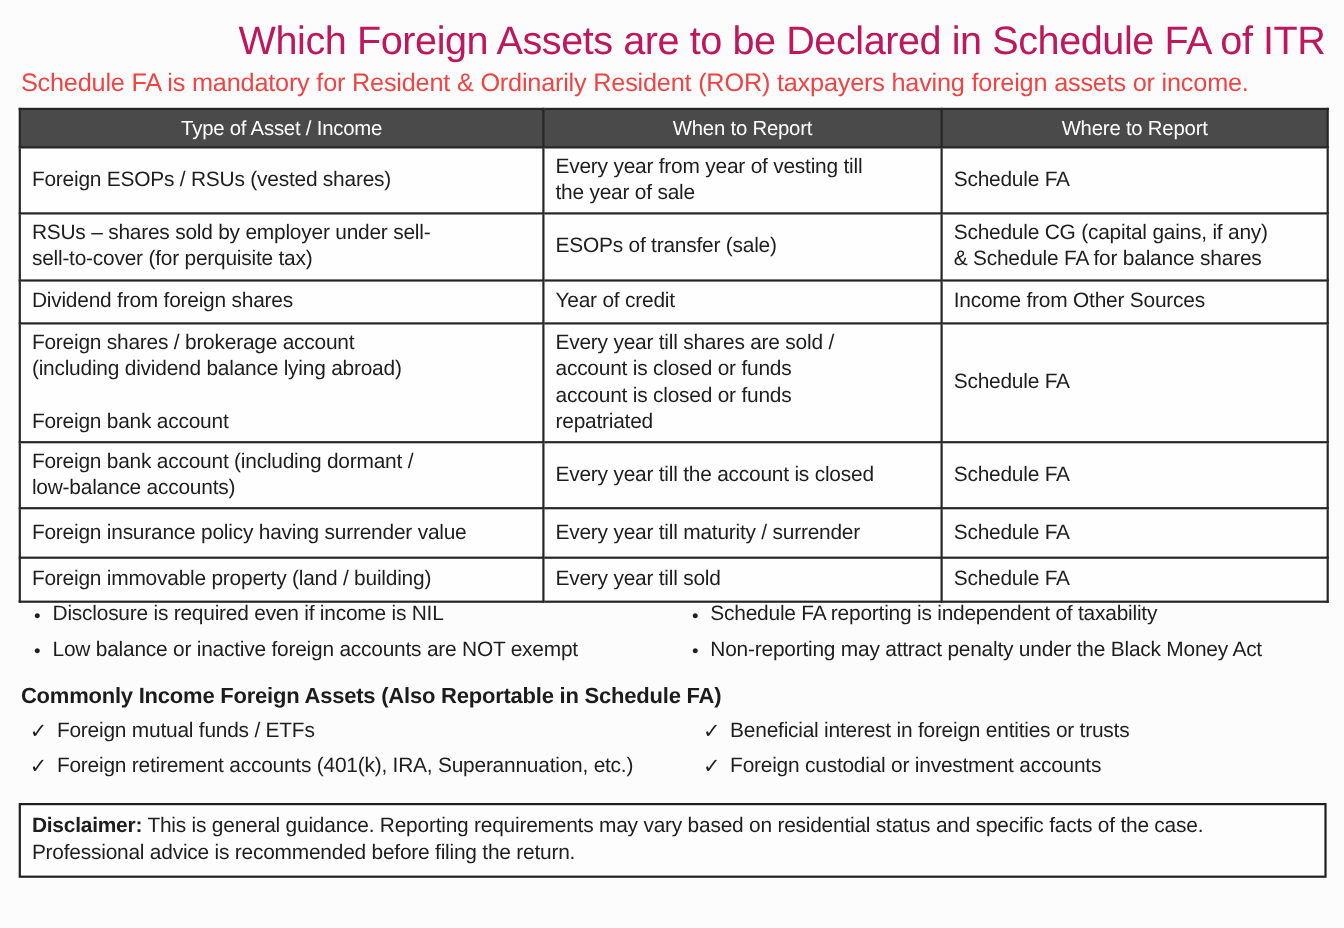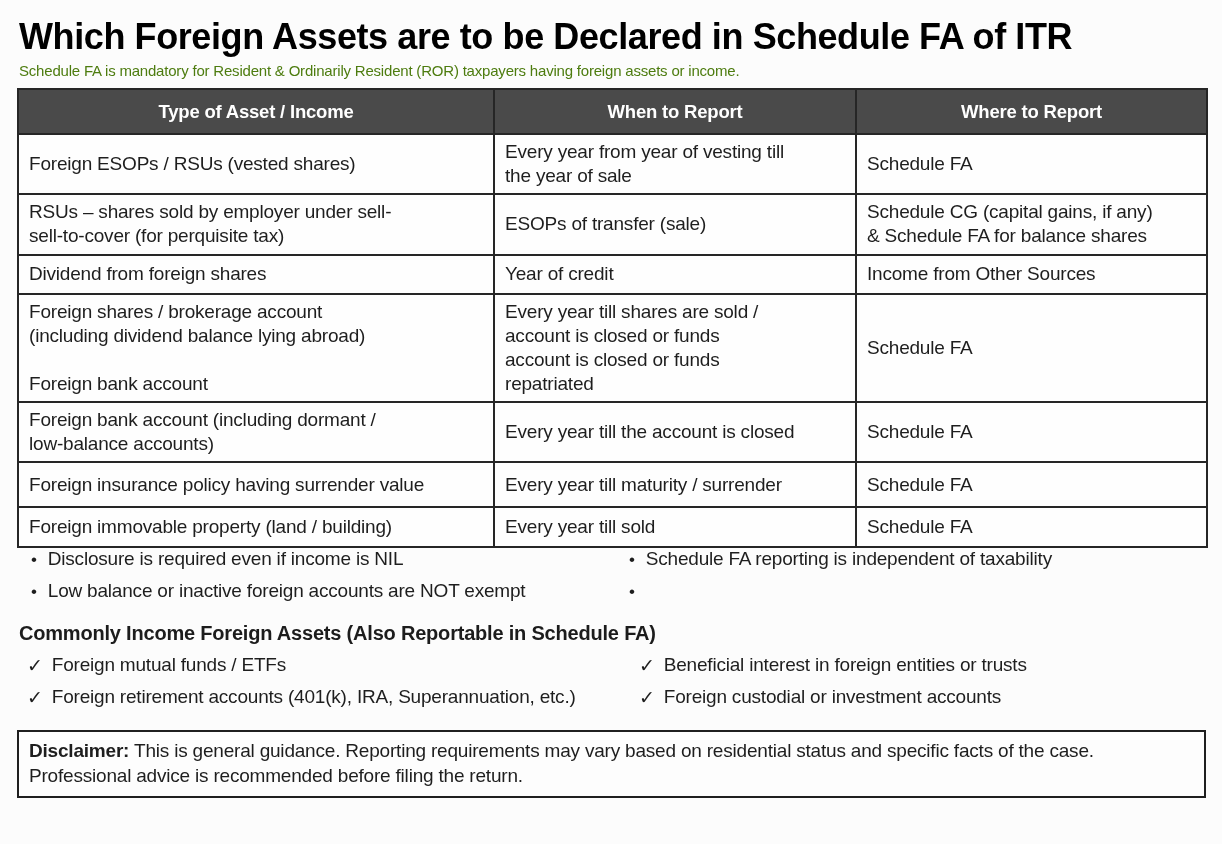--- a/index.html
+++ b/index.html
@@ -8,44 +8,45 @@
     width: 1222px; height: 844px;
     background: #fcfcfc;
     color: #1e1e1e;
     font-family: "Liberation Sans", "DejaVu Sans", sans-serif;
     overflow: hidden;
   }
   .page { padding: 12px 17px 0 17px; }
 
   .title {
     font-size: 36px;
-    font-weight: 700;
+    font-weight: 400;
     letter-spacing: -0.4px;
     margin: 4px 0 4px 2px;
-    color: #000000;
+    color: #be185d;
     white-space: nowrap;
+    text-align: right;
   }
   .subtitle {
-    font-size: 15px;
+    font-size: 23px;
     margin: 0 0 9px 2px;
-    color: #4d7c0f;
+    color: #ef4444;
     letter-spacing: -0.2px;
   }
 
   table.fa-table {
     width: 1189px;
     border-collapse: collapse;
     table-layout: fixed;
   }
   .fa-table th {
     background: #4a4a4a;
     color: #ffffff;
     font-size: 18.5px;
-    font-weight: bold;
-    height: 45px;
+    font-weight: normal;
+    height: 35px;
     border: 2px solid #262626;
     text-align: center;
     letter-spacing: -0.2px;
   }
   .fa-table td {
     border: 2px solid #262626;
     font-size: 19px;
     line-height: 1.27;
     padding: 5px 10px;
     vertical-align: middle;
@@ -191,20 +192,21 @@
       <div class="point">
         <span class="bullet-glyph">•</span>
         <span>Schedule FA reporting is independent of taxability</span>
       </div>
       <div class="point">
         <span class="bullet-glyph">•</span>
         <span>Low balance or inactive foreign accounts are NOT exempt</span>
       </div>
       <div class="point">
         <span class="bullet-glyph">•</span>
+        <span>Non-reporting may attract penalty under the Black Money Act</span>
       </div>
     </div>
   </div>
 
   <div>
     <div class="section-heading">Commonly Income Foreign Assets (Also Reportable in Schedule FA)</div>
     <div class="missed-grid">
       <div class="check-item">
         <span class="check-glyph">✓</span>
         <span>Foreign mutual funds / ETFs</span>

